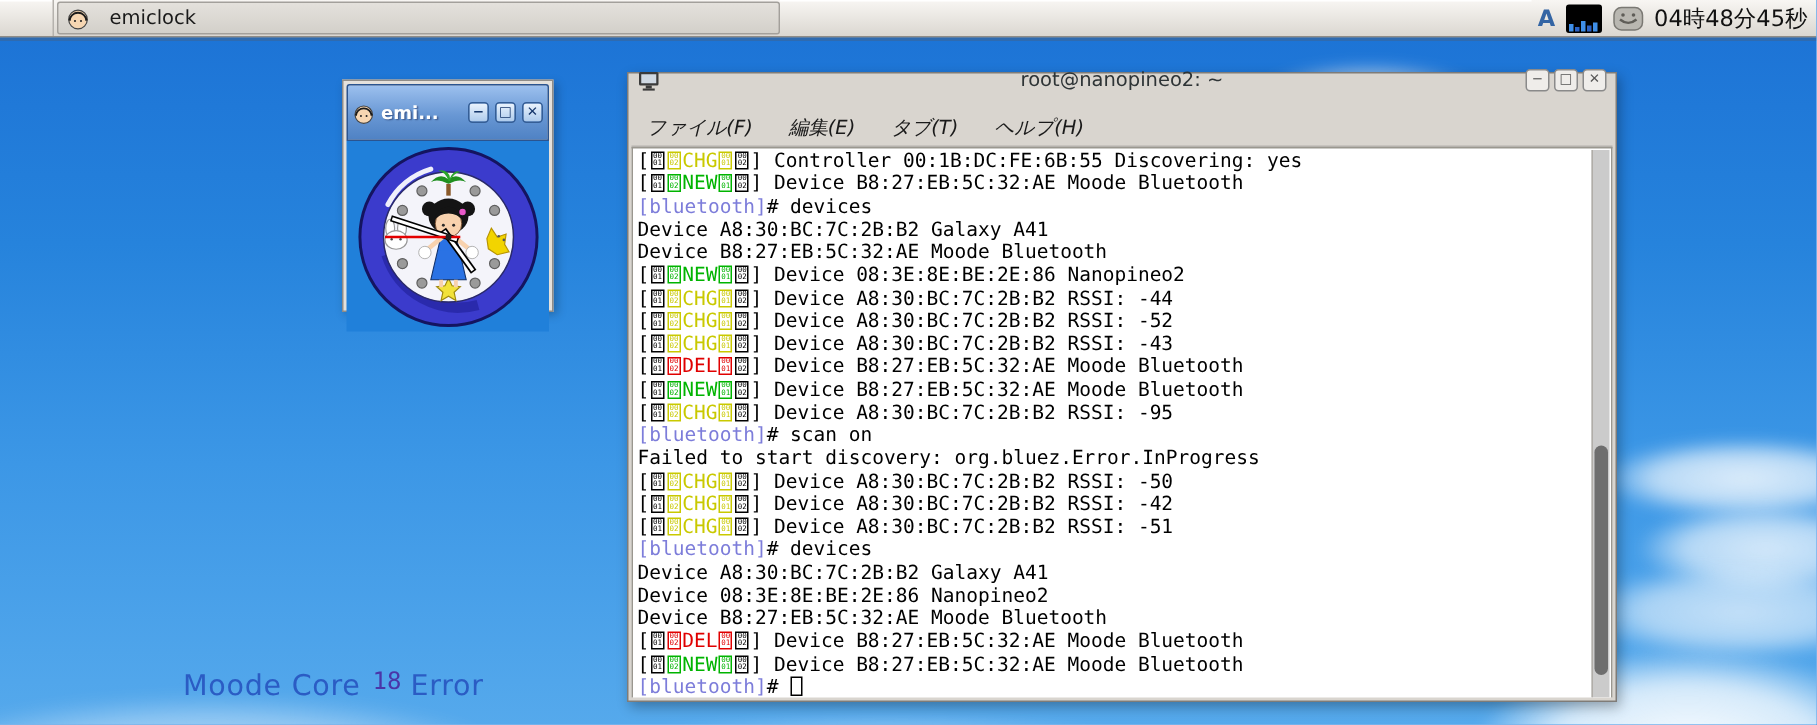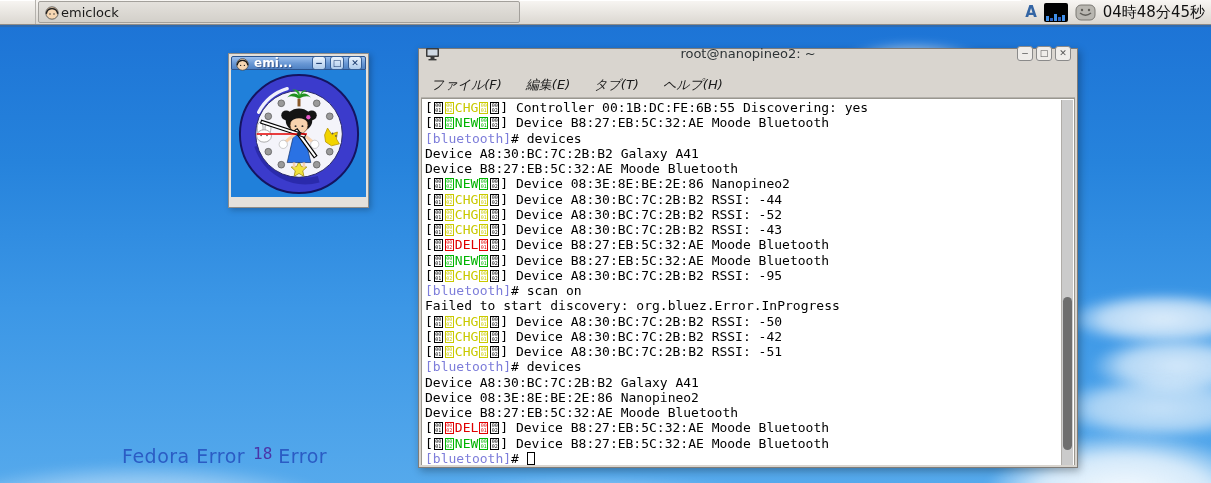--- a/index.html
+++ b/index.html
@@ -26,40 +26,40 @@
 
   .fedora-text { position:absolute; left:122px; top:444px; white-space:nowrap; }
   .fedora-main { font-size:19px; color:#2b5cc4; letter-spacing:.5px; }
   .fedora-ver  { font-size:16px; color:#4a35a8; font-family:"DejaVu Sans Mono", monospace; vertical-align:4px; margin:0 6px 0 8px; }
 
   
   .panel { position:absolute; left:0; top:0; width:1211px; height:25px; z-index:50;
     background:linear-gradient(180deg,#f8f6f3 0%,#e8e5e0 55%,#dbd7d1 100%);
     border-bottom:1px solid #8f8c87; display:flex; align-items:stretch; }
   .panel-spacer { width:36px; border-right:1px solid #b5b2ad; box-shadow:inset 0 1px 0 #fff; }
-  .task-button { width:482px; margin:1px 0 1px 2px; display:flex; align-items:center; gap:1px; padding-left:5px;
+  .task-button { width:482px; margin:1px 0 1px 2px; display:flex; align-items:center; gap:13px; padding-left:5px;
     background:linear-gradient(180deg,#e4e1dc 0%,#d3d0ca 100%);
     border:1px solid #a3a09b; border-radius:2px; font-size:13px; color:#1a1a1a; }
   .panel-fill { flex:1; box-shadow:inset 0 1px 0 #fff; }
   .tray { display:flex; align-items:center; gap:7px; padding:0 6px 0 4px; }
   .im-indicator { color:#3465a4; font-weight:bold; font-size:15px; }
   .tray-clock { font-size:15px; color:#111; white-space:nowrap; }
 
   .monitor-applet { width:24px; height:19px; background:#000; border-radius:2px; position:relative; overflow:hidden; }
   .monitor-applet i { position:absolute; bottom:1px; width:3px; background:#3f8fe8; }
   .monitor-applet i:nth-child(1){ left:2px;  height:5px; }
   .monitor-applet i:nth-child(2){ left:6px;  height:3px; background:#2a62c4;}
   .monitor-applet i:nth-child(3){ left:10px; height:7px; }
   .monitor-applet i:nth-child(4){ left:14px; height:4px; background:#2a62c4;}
   .monitor-applet i:nth-child(5){ left:18px; height:6px; }
 
   
   .emiclock-window { position:absolute; left:228px; top:53px; width:141px; height:155px; z-index:10;
     background:#e4e1dc; border:1px solid #8f8c88; padding:2px; box-shadow:2px 2px 6px rgba(0,0,0,.25); }
-  .emi-titlebar { height:14px; display:flex; align-items:center; gap:4px; padding:0 3px;
+  .emi-titlebar { height:38px; display:flex; align-items:center; gap:4px; padding:0 3px;
     background:linear-gradient(180deg,#9cc0ee 0%,#6897d4 55%,#4f82c4 100%);
     border:1px solid #2a5490; border-radius:2px 2px 0 0; }
   .emi-title { flex:1; color:#fff; font-weight:bold; font-size:12px; text-shadow:1px 1px 1px rgba(0,0,40,.4); white-space:nowrap; overflow:hidden; }
   .emi-btn { width:14px; height:14px; border:1px solid #355e96; border-radius:3px; color:#14356a;
     background:linear-gradient(180deg,#eaf3fd 0%,#aecbec 100%);
     font-size:9px; line-height:12px; text-align:center; font-weight:bold; }
   .emi-body { height:127px; background:#2080da; display:flex; align-items:center; justify-content:center; }
 
   
   .terminal-window { position:absolute; left:418px; top:48px; width:660px; height:420px; z-index:20;
@@ -91,21 +91,21 @@
   <div class="wallpaper">
     <div class="cloud c1"></div>
     <div class="cloud c2"></div>
     <div class="cloud c3"></div>
     <div class="cloud c4"></div>
     <div class="cloud c5"></div>
     <div class="cloud c6"></div>
     <div class="cloud c7"></div>
   </div>
   <div class="fedora-text">
-    <span class="fedora-main">Fedora Error</span><span class="fedora-ver">18</span><span class="fedora-main">Error</span>
+    <span class="fedora-main">Moode Core</span><span class="fedora-ver">18</span><span class="fedora-main">Error</span>
   </div>
 
   <div class="panel">
     <div class="panel-spacer"></div>
     <div class="task-button">
       <svg width="16" height="16" viewBox="0 0 16 16">
         <circle cx="8" cy="9" r="6.2" fill="#f6d6b2" stroke="#444" stroke-width="0.8"></circle>
         <path d="M1.6 9.5 A6.5 6.8 0 0 1 14.4 9.5 L13 10 Q12.5 5.5 8 5.2 Q3.5 5.5 3 10 Z" fill="#1a1a1a"></path>
         <circle cx="6" cy="10" r="0.7" fill="#222"></circle>
           <circle cx="10" cy="10" r="0.7" fill="#222"></circle>

